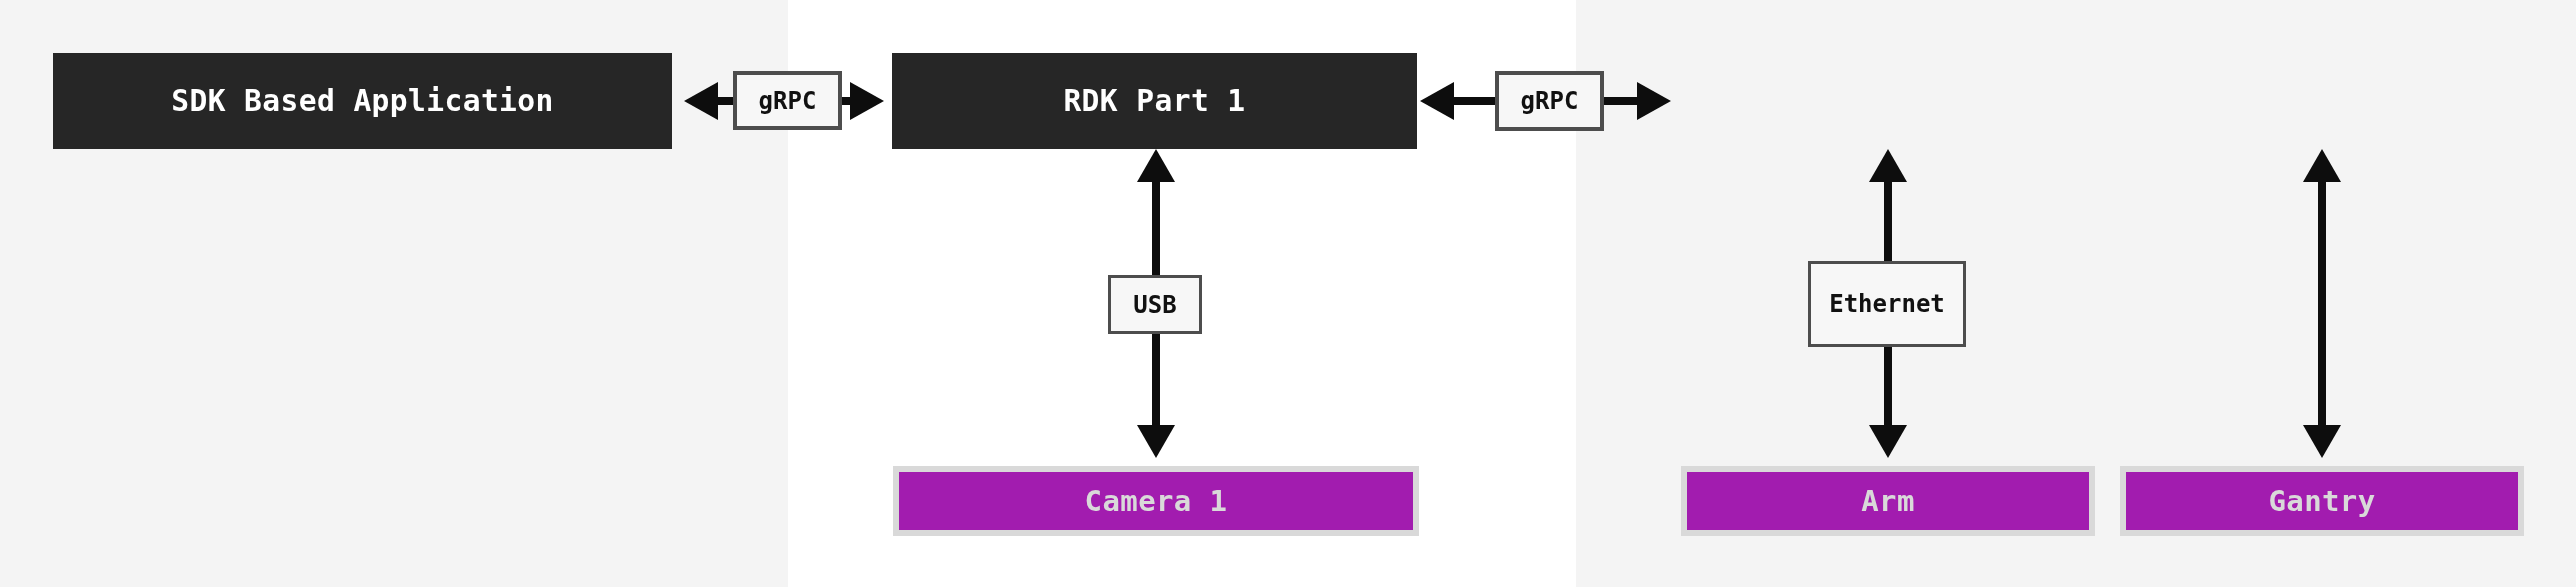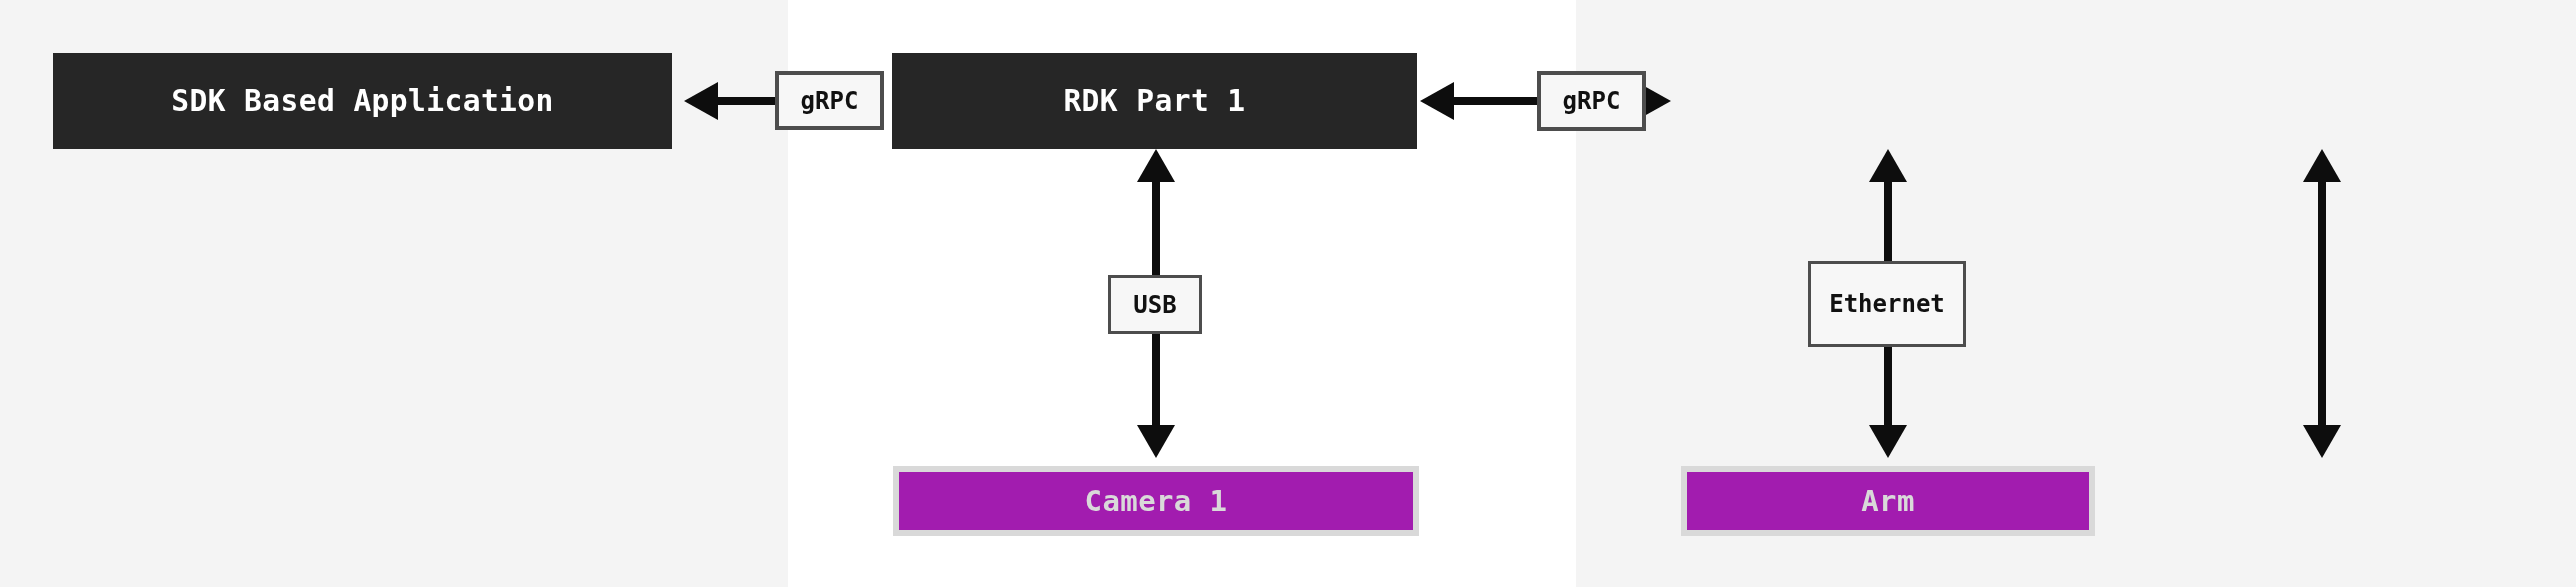--- a/index.html
+++ b/index.html
@@ -40,21 +40,21 @@
   .conn-label {
     position: absolute;
     box-sizing: border-box;
     background: #f7f7f7;
     border: 3.3px solid #4d4d4d;
     color: #111111;
     font-size: 24px; font-weight: bold;
     display: flex; align-items: center; justify-content: center;
     z-index: 3;
   }
-  .conn-label.thick { border-width: 4.1px; margin-left: 42px; }
+  .conn-label.thick { border-width: 4.1px; }
 
   .shaft-h { position: absolute; height: 8.2px; background: #0d0d0d; z-index: 1; }
   .shaft-v { position: absolute; width: 8.2px;  background: #0d0d0d; z-index: 1; }
 
   .ah { position: absolute; width: 0; height: 0; z-index: 1; }
   .ah-left  { border-top: 19px solid transparent; border-bottom: 19px solid transparent; border-right: 34px solid #0d0d0d; }
   .ah-right { border-top: 19px solid transparent; border-bottom: 19px solid transparent; border-left: 34px solid #0d0d0d; }
   .ah-up    { border-left: 19px solid transparent; border-right: 19px solid transparent; border-bottom: 33px solid #0d0d0d; }
   .ah-down  { border-left: 19px solid transparent; border-right: 19px solid transparent; border-top: 33px solid #0d0d0d; }
 </style>
@@ -72,20 +72,23 @@
   </div>
   <div class="node" style="left:892px; top:53px; width:525px; height:96px;">
     <span>RDK Part 1</span>
   </div>
 
   <div class="peripheral" style="left:893px; top:466px; width:526px; height:70px;">
     <span>Camera 1</span>
   </div>
   <div class="peripheral" style="left:1681px; top:466px; width:414px; height:70px;">
     <span>Arm</span>
+  </div>
+  <div class="peripheral" style="left:2120px; top:466px; width:404px; height:70px;">
+    <span>Gantry</span>
   </div>
 
   <div class="ah ah-left" style="left:684px;  top:82px;"></div>
   <div class="shaft-h" style="left:714px;  top:97px; width:141px;"></div>
   <div class="ah ah-right" style="left:850px; top:82px;"></div>
   <div class="conn-label thick" style="left:733px; top:71px; width:109px; height:59px;">
     <span>gRPC</span>
   </div>
 
   <div class="ah ah-left" style="left:1420px; top:82px;"></div>

